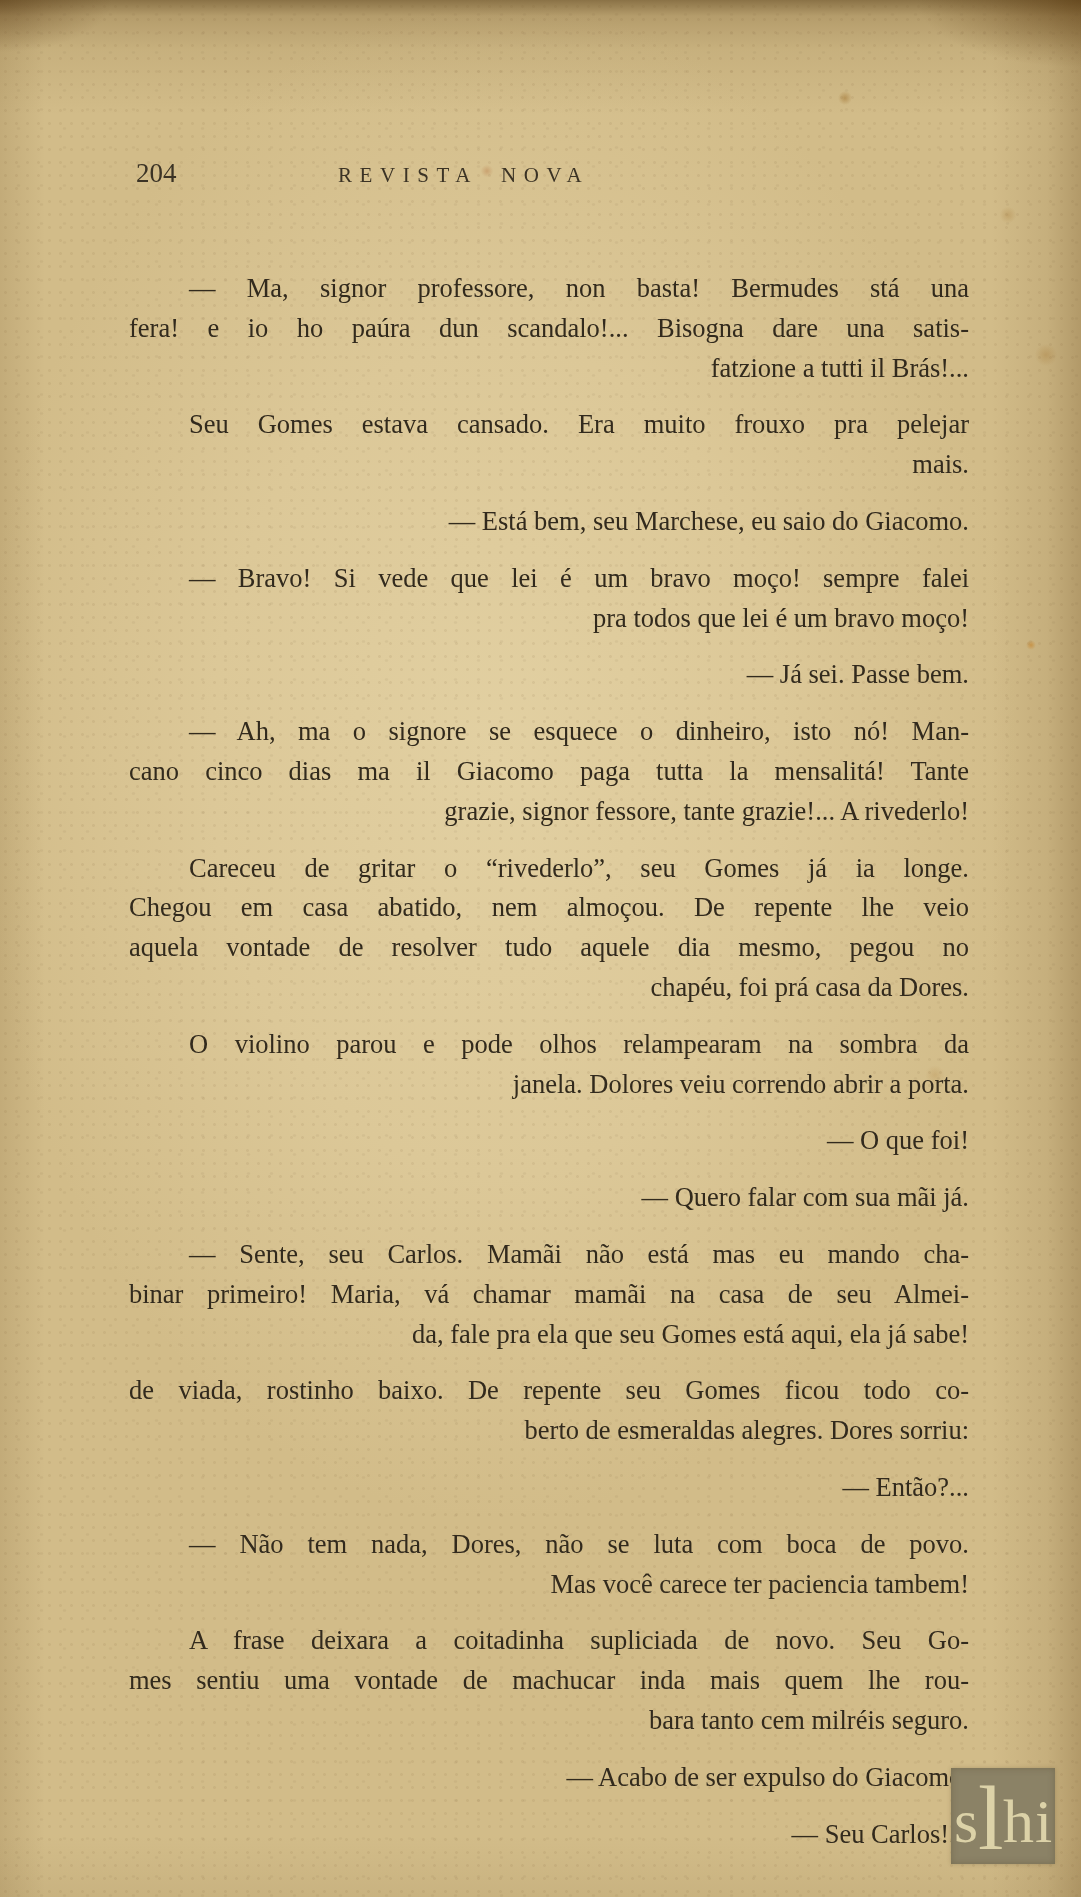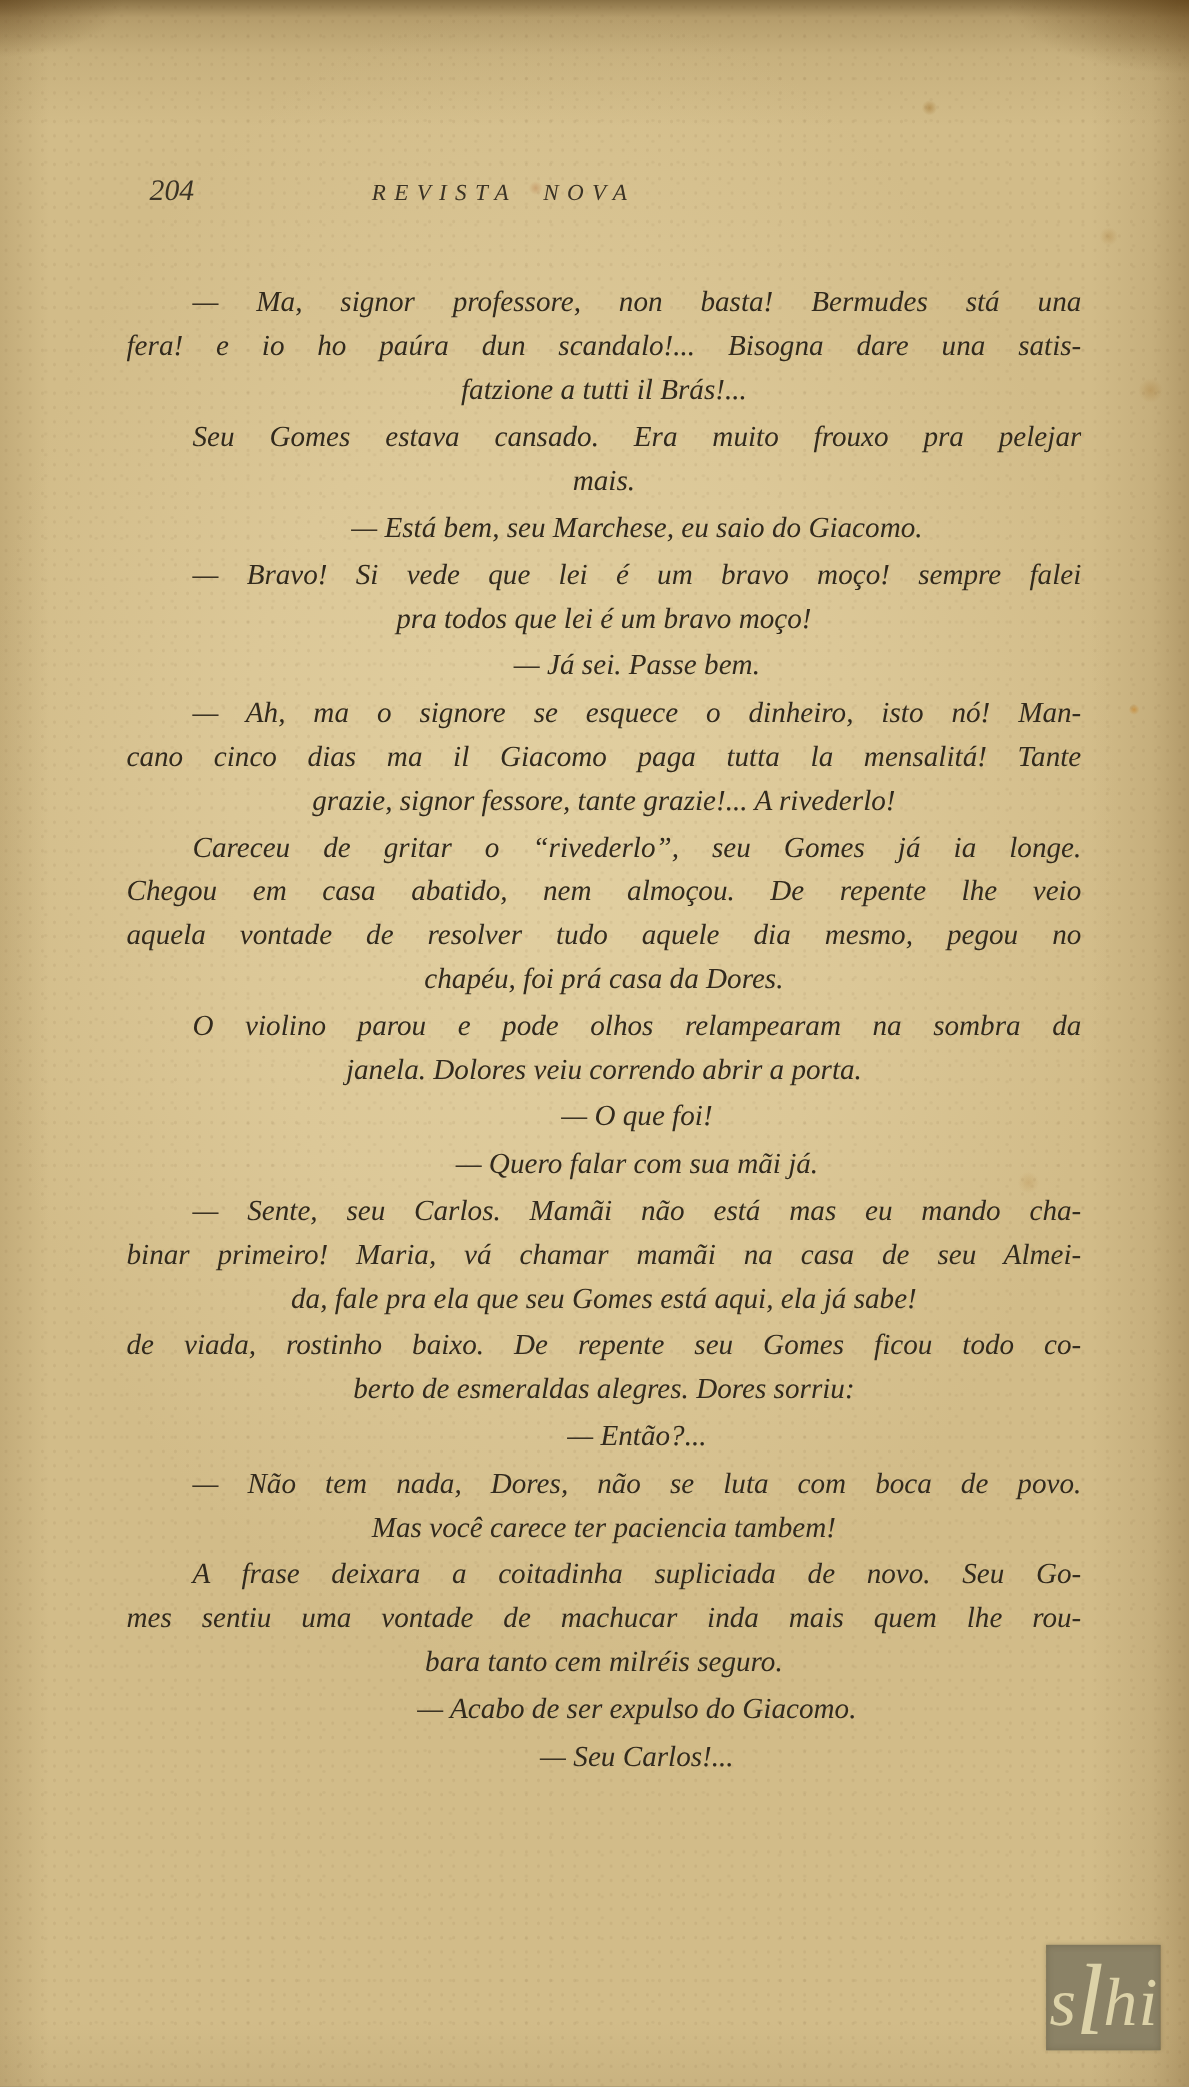--- a/index.html
+++ b/index.html
@@ -18,21 +18,20 @@
       radial-gradient(12px 12px at 1008px 215px, rgba(160,110,40,.28), rgba(160,110,40,0) 70%),
       radial-gradient(9px 9px  at 487px 171px,  rgba(170,90,40,.30),  rgba(170,90,40,0) 70%),
       radial-gradient(14px 14px at 935px 1075px, rgba(170,120,50,.22), rgba(170,120,50,0) 70%),
       radial-gradient(220px 90px at 100% 0%, rgba(88,56,14,.55), rgba(88,56,14,0) 75%),
       radial-gradient(150px 70px at 0% 0%,   rgba(85,55,18,.45), rgba(85,55,18,0) 75%),
       linear-gradient(180deg, rgba(80,54,16,.55) 0px, rgba(104,74,30,.28) 16px, rgba(120,92,44,.12) 50px, rgba(120,92,44,0) 115px),
       linear-gradient(270deg, rgba(110,80,36,.32) 0px, rgba(110,80,36,.12) 34px, rgba(110,80,36,0) 90px),
       linear-gradient(90deg,  rgba(112,82,38,.16) 0px, rgba(112,82,38,0) 45px),
       linear-gradient(0deg,   rgba(120,95,50,.10) 0px, rgba(120,95,50,0) 60px),
       radial-gradient(520px 760px at 46% 40%, #e2d0a2 0%, #dcc898 55%, #d2bc89 100%);
-    font-style: italic;
   }
   .texture{
     position:absolute;inset:0;pointer-events:none;
     background-image:
       radial-gradient(rgba(124,94,52,.10) 1px, rgba(124,94,52,0) 1.7px),
       radial-gradient(rgba(100,74,40,.07) 1px, rgba(100,74,40,0) 2.1px);
     background-size:11px 13px, 23px 19px;
     background-position:0 0, 7px 5px;
   }
   .header{position:absolute;top:0;left:0;width:100%;height:0;}
@@ -43,24 +42,24 @@
   .journal-title{
     position:absolute;left:338px;top:165px;
     font-size:21px;line-height:1;color:#3b3325;
     letter-spacing:.36em;word-spacing:.55em;white-space:nowrap;
   }
   .text-block{
     position:absolute;left:112px;top:252px;width:874px;
     font-size:26.5px;line-height:39.8px;
     text-rendering:optimizeLegibility;
   }
-  .paragraph{margin:3px;padding:0;}
+  .paragraph{margin:17px;padding:0;}
   .text-line{
     height:39.8px;overflow:hidden;
-    text-align:center;white-space:normal;
+    text-align:right;white-space:normal;
   }
   .text-line.indent{text-indent:60px;}
   .text-line.justified{text-align:justify;}
   .text-line.justified::after{content:"";display:inline-block;width:100%;height:0;}
   .watermark{
     position:absolute;left:951px;top:1768px;width:104px;height:96px;
     background:#8b8266;
     box-shadow:0 0 7px rgba(70,60,32,.30) inset, 0 0 4px rgba(70,60,32,.25);
     overflow:hidden;
   }

